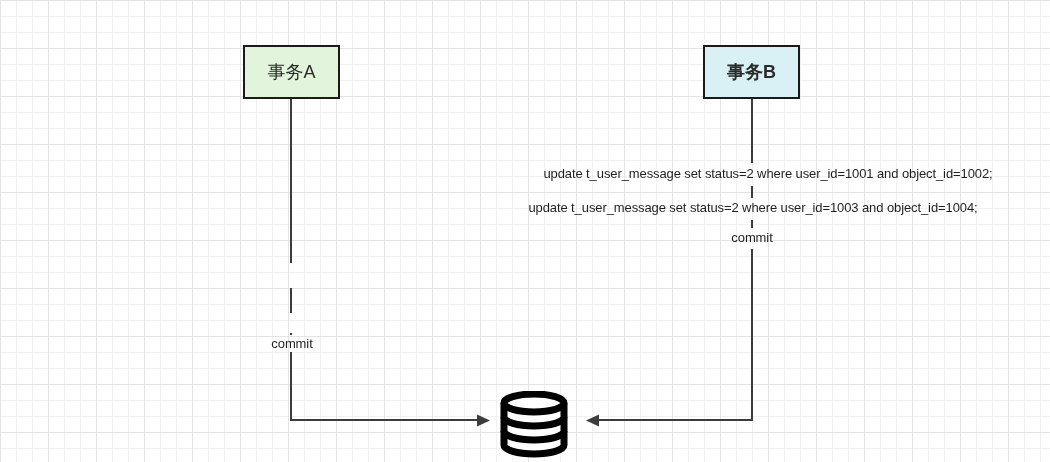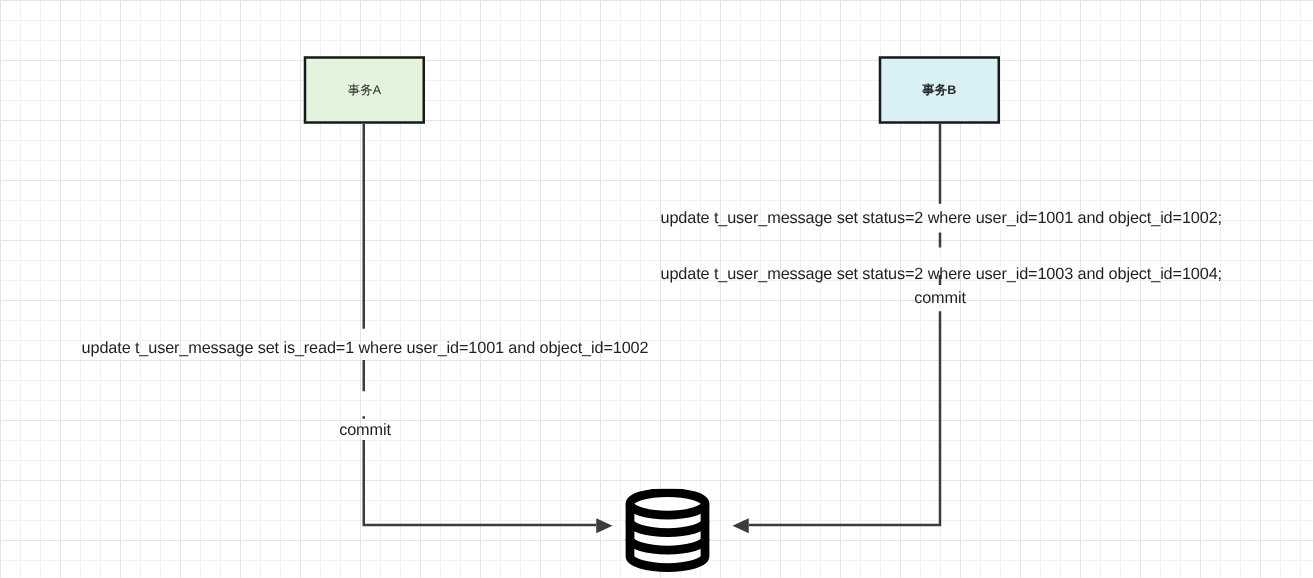--- a/index.html
+++ b/index.html
@@ -27,37 +27,37 @@
 
   .node {
     position: absolute;
     width: 97px;
     height: 54px;
     border: 2px solid #1a1a1a;
     box-sizing: border-box;
     display: flex;
     align-items: center;
     justify-content: center;
-    font-size: 10px;
+    font-size: 18px;
     color: #2a2a2a;
   }
   .node-a { left: 243px; top: 45px; background: #e3f4dc; }
   .node-b { left: 703px; top: 45px; background: #d9f0f4; font-weight: bold; }
 
   .lbl {
     position: absolute;
     transform: translateX(-50%);
     white-space: nowrap;
     font-size: 13px;
     letter-spacing: -0.1px;
     color: #1f1f1f;
     line-height: 15px;
   }
-  .lbl-b1 { left: 753px; top: 166px; }
-  .lbl-b2 { left: 753px; top: 200px; margin-top: 11px; }
+  .lbl-b1 { left: 753px; top: 166px; padding-left: 30px; }
+  .lbl-b2 { left: 753px; top: 200px; }
   .lbl-bc { left: 752px; top: 230px; }
   .lbl-a1 { left: 292px; top: 270px; }
   .lbl-a2 { left: 293px; top: 317px; }
   .lbl-ac { left: 292px; top: 336px; }
 
   .db-icon {
     position: absolute;
     left: 500px; top: 391px;
     width: 68px; height: 68px;
   }
@@ -89,21 +89,20 @@
     <span>事务A</span>
   </div>
   <div class="node node-b">
     <span>事务B</span>
   </div>
 
   <div class="lbl lbl-b1">update t_user_message set status=2 where user_id=1001 and object_id=1002;</div>
   <div class="lbl lbl-b2">update t_user_message set status=2 where user_id=1003 and object_id=1004;</div>
   <div class="lbl lbl-bc">commit</div>
 
-  <div class="lbl lbl-a1">update t_user_message set is_read=1 where user_id=1001 and object_id=1002</div>
   <div class="lbl lbl-ac">commit</div>
 
   <svg class="db-icon" viewBox="0 0 68 68" xmlns="http://www.w3.org/2000/svg">
     <g stroke="#000000" stroke-width="7">
       <path d="M4 12 V54 a30 9 0 0 0 60 0 V12" fill="#ffffff"></path>
       <path d="M4 26 a30 9 0 0 0 60 0" fill="none"></path>
       <path d="M4 40 a30 9 0 0 0 60 0" fill="none"></path>
       <ellipse cx="34" cy="12" rx="30" ry="9" fill="#ffffff"></ellipse>
     </g>
   </svg>

